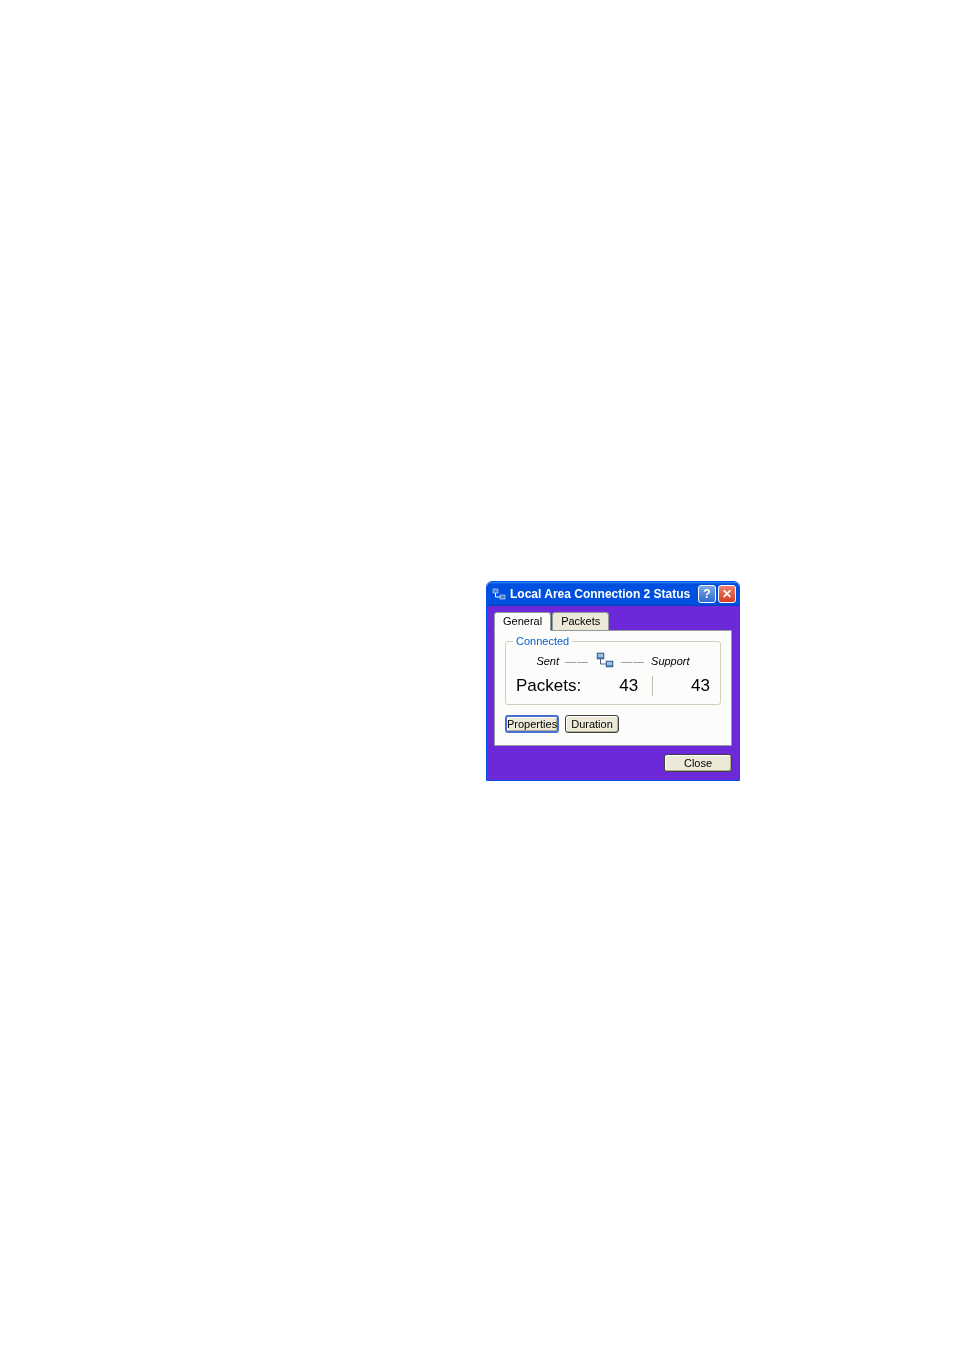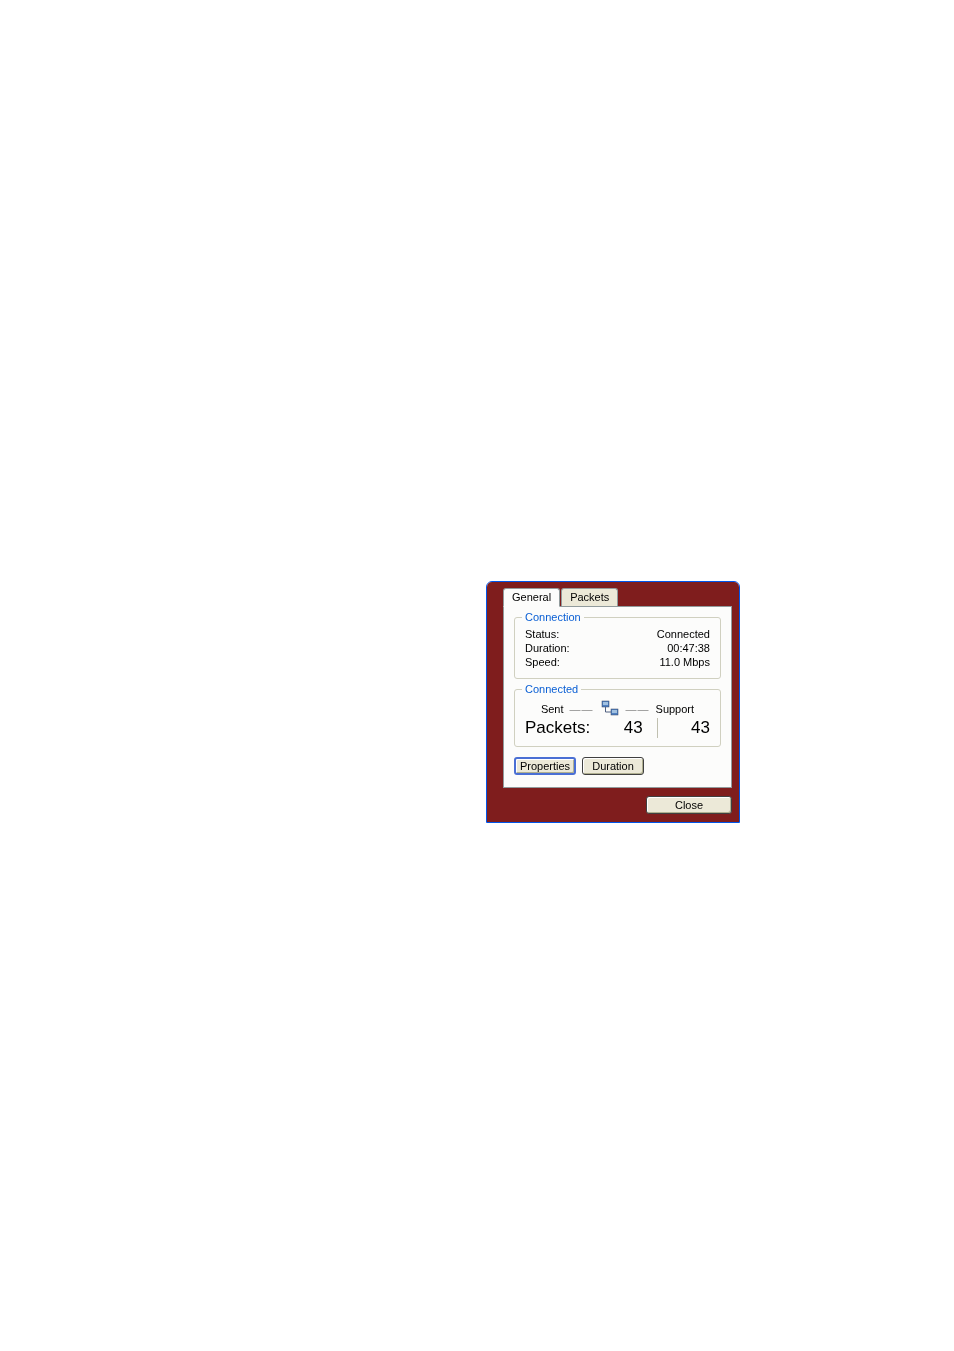--- a/index.html
+++ b/index.html
@@ -51,22 +51,22 @@
       font-size: 12px;
       color: #fff;
       cursor: pointer;
       border: 1px solid #fff;
     }
     
     .help-btn { background: linear-gradient(to bottom, #7ba8e8, #2e6bd0); }
     .close-btn { background: linear-gradient(to bottom, #f08070, #d04020); }
     
     .dialog-body {
-      padding: 6px 7px 8px 16px;
-      background: #7f1d1d;
+      padding: 6px 7px 8px 7px;
+      background: #6d28d9;
     }
     
     .tabs {
       display: flex;
       position: relative;
       z-index: 2;
     }
     
     .tab {
       padding: 2px 8px 3px 8px;
@@ -119,21 +119,23 @@
       margin-bottom: 2px;
       font-size: 11px;
       color: #000;
     }
     
     .activity-top {
       display: flex;
       align-items: center;
       justify-content: center;
       gap: 6px;
-      font-size: 11px;
+      margin-bottom: 6px;
+      font-size: 11px;
+      font-style: italic;
     }
     
     .dashes { color: #888; letter-spacing: 1px; }
     
     .net-icon {
       width: 20px;
       height: 18px;
       display: inline-block;
     }
     
@@ -147,21 +149,21 @@
     .packets-recv { flex: 1; text-align: right; }
     
     .btn-row {
       display: flex;
       gap: 6px;
       margin-top: 4px;
     }
     
     .btn {
       padding: 2px 0;
-      width: 62px;
+      width: 54px;
       text-align: center;
       background: #ece9d8;
       border: 1px solid #404040;
       border-radius: 3px;
       font-size: 11px;
       font-family: Tahoma, sans-serif;
       cursor: pointer;
       box-shadow: inset 1px 1px 0 #fff, inset -1px -1px 0 #b0b090;
     }
     
@@ -169,50 +171,53 @@
       border: 2px solid #4a6fd4;
       padding: 1px 0;
     }
     
     .footer {
       display: flex;
       justify-content: flex-end;
       margin-top: 8px;
     }
     
-    .footer .btn { width: 86px; }
+    .footer .btn { width: 68px; }
   </style>
 </head>
 <body>
 
 <div class="dialog">
+  <div class="titlebar">
+    <span class="titlebar-icon">
+      <svg width="14" height="14" viewBox="0 0 14 14">
+        <rect x="1" y="2" width="5" height="4" fill="#4a80d0" stroke="#fff" stroke-width="0.5"></rect>
+        <rect x="8" y="8" width="5" height="4" fill="#4a80d0" stroke="#fff" stroke-width="0.5"></rect>
+        <path d="M3.5 6 L3.5 10 L8 10" stroke="#fff" stroke-width="1" fill="none"></path>
+      </svg>
+    </span>
+    <span class="titlebar-text">Local Area Connection 2 Status</span>
+    <div class="titlebar-btns">
+      <div class="titlebar-btn help-btn">
+        <span>?</span>
+      </div>
+      <div class="titlebar-btn close-btn">
+        <span>✕</span>
+      </div>
+    </div>
+  </div>
 
   <div class="dialog-body">
     <div class="tabs">
       <div class="tab active">General</div>
       <div class="tab">Packets</div>
     </div>
 
     <div class="tab-panel">
 
-      <div class="groupbox">
-        <div class="groupbox-title">Connection</div>
-        <div class="row">
-          <span>Status:</span>
-          <span>Connected</span>
-        </div>
-        <div class="row">
-          <span>Duration:</span>
-          <span>00:47:38</span>
-        </div>
-        <div class="row">
-          <span>Speed:</span>
-          <span>11.0 Mbps</span>
-        </div>
-      </div>
 
       <div class="groupbox">
         <div class="groupbox-title">Connected</div>
         <div class="activity-top">
           <span>Sent</span>
           <span class="dashes">——</span>
           <span class="net-icon">
             <svg width="20" height="18" viewBox="0 0 20 18">
               <rect x="2" y="1" width="7" height="6" fill="#5080c0" stroke="#304060" stroke-width="0.5"></rect>
               <rect x="3" y="2" width="5" height="3" fill="#a0c0e0"></rect>

